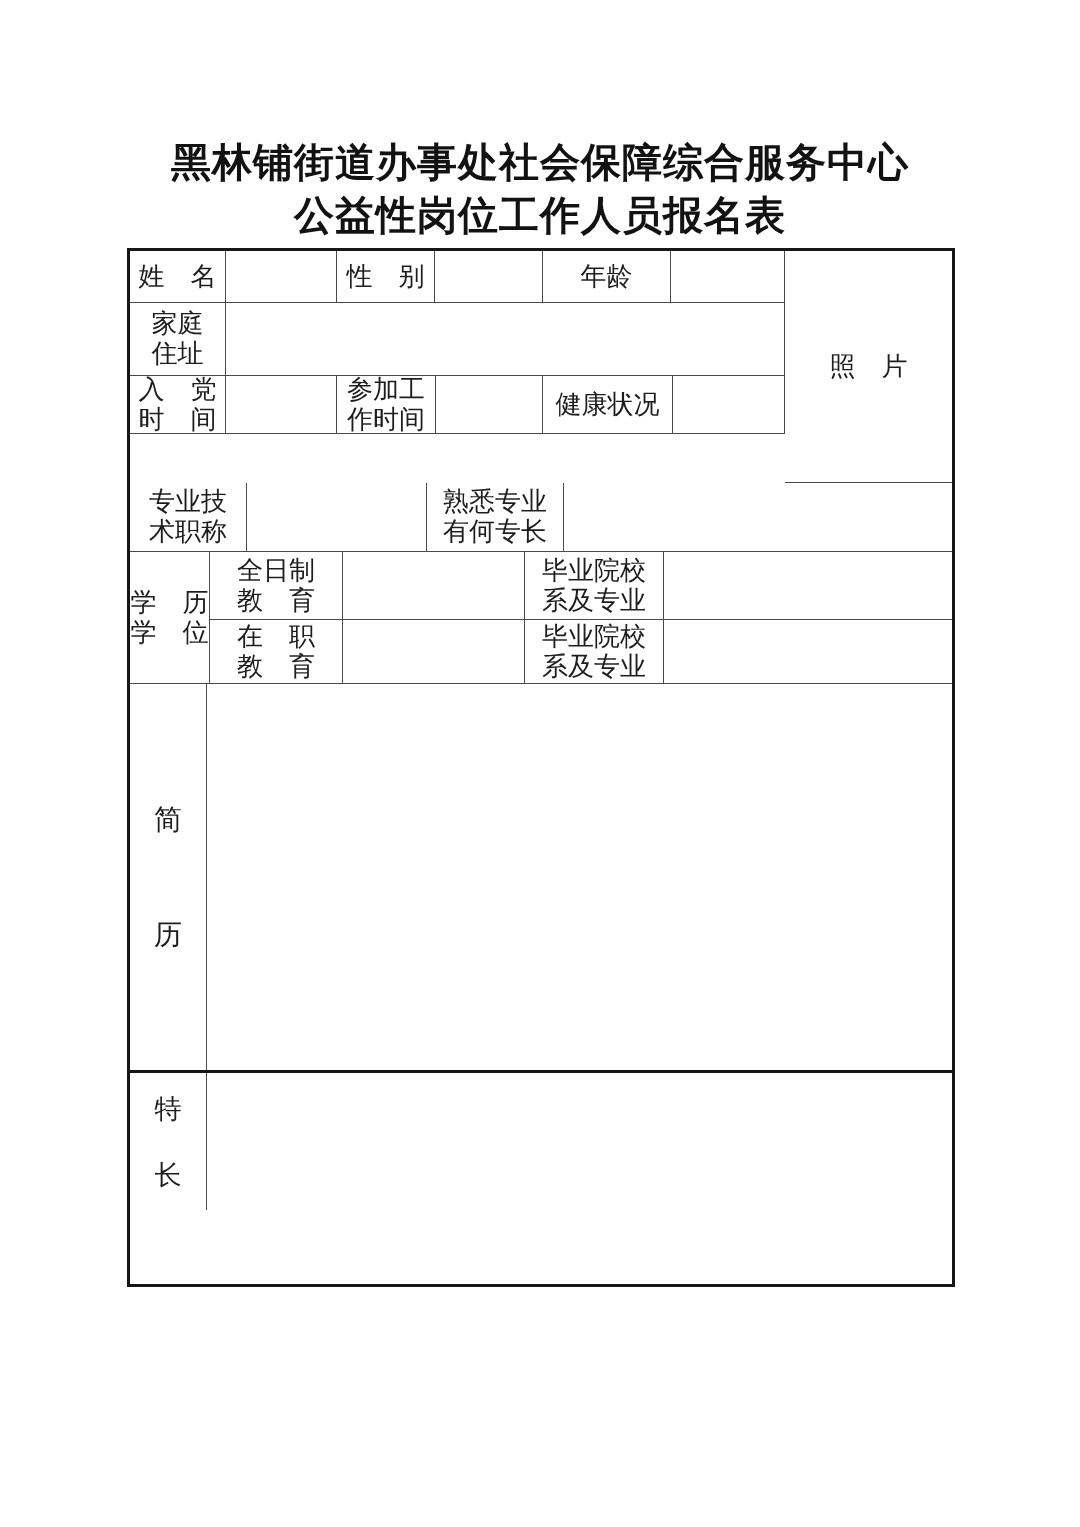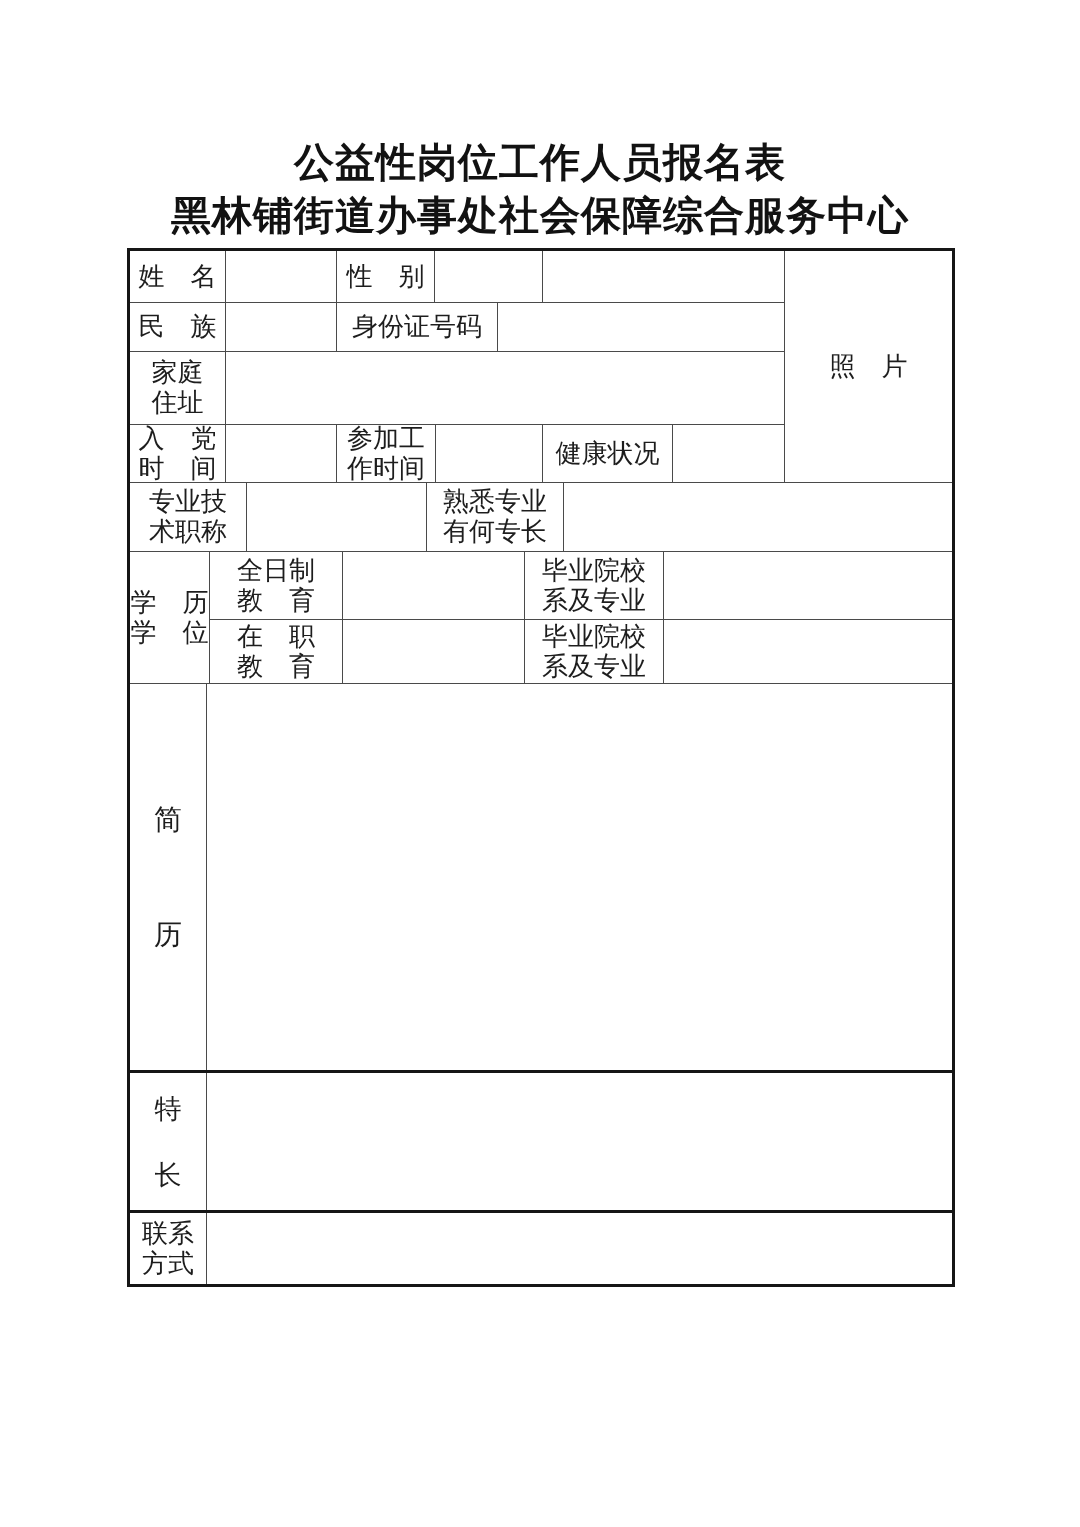--- a/index.html
+++ b/index.html
@@ -57,43 +57,38 @@
   .noR { border-right: none; }
   .noB { border-bottom: none; }
   .thickT { border-top: 3px solid #161616; }
 </style>
 </head>
 <body>
 
 <div class="page">
 
   <div class="title">
+    <div>黑林铺街道办事处社会保障综合服务中心</div>
     <div>公益性岗位工作人员报名表</div>
-    <div>黑林铺街道办事处社会保障综合服务中心</div>
   </div>
 
   <div class="tbl">
 
     <div class="sec" style="height:232px">
       <div class="col" style="width:655px">
 
         <div class="row" style="height:52px">
           <div class="cell lbl" style="width:96px">姓　名</div>
           <div class="cell" style="width:111px"></div>
           <div class="cell lbl" style="width:98px">性　别</div>
           <div class="cell" style="width:108px"></div>
+          <div class="cell lbl" style="width:128px">年龄</div>
           <div class="cell" style="flex:1"></div>
         </div>
 
-        <div class="row" style="height:49px">
-          <div class="cell lbl" style="width:96px">民　族</div>
-          <div class="cell" style="width:111px"></div>
-          <div class="cell lbl" style="width:161px">身份证号码</div>
-          <div class="cell" style="flex:1"></div>
-        </div>
 
         <div class="row" style="height:73px">
           <div class="cell lbl" style="width:96px">家庭
 住址</div>
           <div class="cell" style="flex:1"></div>
         </div>
 
         <div class="row" style="height:58px">
           <div class="cell lbl" style="width:96px">入　党
 时　间</div>
@@ -149,20 +144,15 @@
 历</div>
       <div class="cell noR noB" style="flex:1"></div>
     </div>
 
     <div class="row thickT" style="height:140px">
       <div class="cell lbl lbl-strength noB" style="width:77px">特
 长</div>
       <div class="cell noR noB" style="flex:1"></div>
     </div>
 
-    <div class="row thickT" style="height:74px">
-      <div class="cell lbl noB" style="width:77px">联系
-方式</div>
-      <div class="cell noR noB" style="flex:1"></div>
-    </div>
 
   </div>
 </div>
 
 </body></html>

